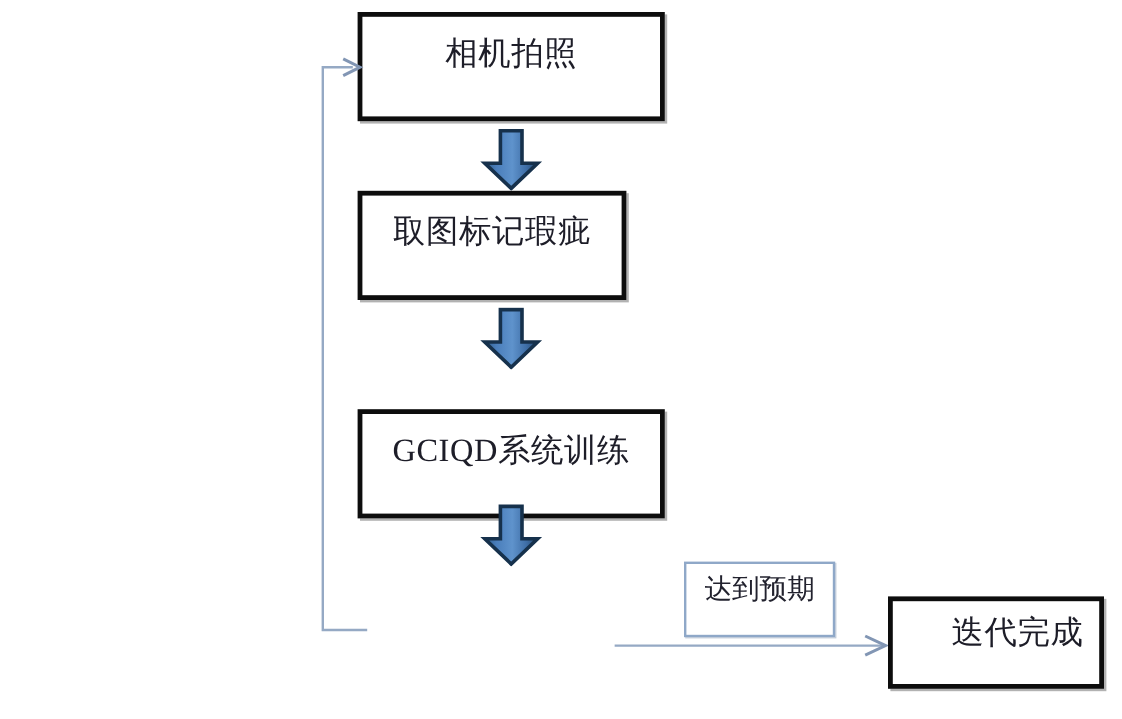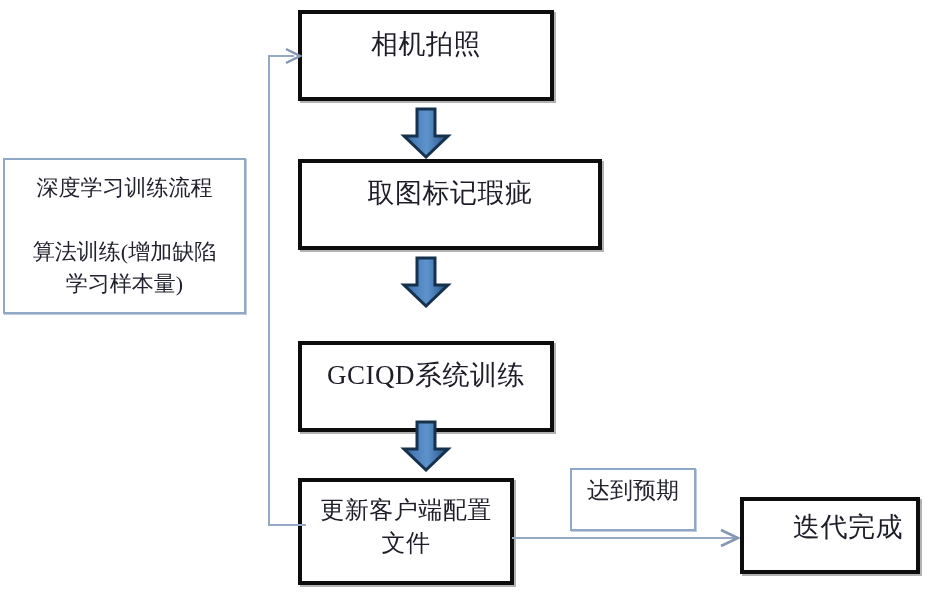--- a/index.html
+++ b/index.html
@@ -65,47 +65,41 @@
     position: absolute;
     background: transparent;
   }
   .conn-svg { display: block; }
 </style>
 </head>
 <body>
 
 <div id="canvas">
 
-  <div class="note-box" style="left:3px; top:158px; width:243px; height:156px; display:flex; align-items:center; justify-content:center;">
-    <span class="note-label" style="font-size:22px; line-height:32px;">深度学习训练流程
-
-算法训练(增加缺陷
-学习样本量)</span>
-  </div>
 
   <div class="proc-box" style="left:298px; top:10px; width:256px; height:91px; padding-top:14px;">
     <span class="proc-label">相机拍照</span>
   </div>
 
   <div class="block-arrow" style="left:400px; top:107px; width:52px; height:52px;">
     <svg width="52" height="52" viewBox="0 0 52 52" class="conn-svg">
       <defs>
         <linearGradient id="ga1" x1="0" y1="0" x2="1" y2="0">
           <stop offset="0%" stop-color="#2f5d8c"></stop>
           <stop offset="22%" stop-color="#4a7ebb"></stop>
           <stop offset="52%" stop-color="#5f93cc"></stop>
           <stop offset="78%" stop-color="#3f6fa8"></stop>
           <stop offset="100%" stop-color="#26496e"></stop>
         </linearGradient>
       </defs>
       <polygon points="17,2 35,2 35,29 48,29 26,50 4,29 17,29" fill="url(#ga1)" stroke="#16314c" stroke-width="3" stroke-linejoin="miter"></polygon>
     </svg>
   </div>
 
-  <div class="proc-box" style="left:298px; top:159px; width:304px; height:91px; padding-top:14px;">
+  <div class="proc-box" style="left:298px; top:159px; width:224px; height:91px; padding-top:14px;">
     <span class="proc-label">取图标记瑕疵</span>
   </div>
 
   <div class="block-arrow" style="left:400px; top:256px; width:52px; height:52px;">
     <svg width="52" height="52" viewBox="0 0 52 52" class="conn-svg">
       <defs>
         <linearGradient id="ga2" x1="0" y1="0" x2="1" y2="0">
           <stop offset="0%" stop-color="#2f5d8c"></stop>
           <stop offset="22%" stop-color="#4a7ebb"></stop>
           <stop offset="52%" stop-color="#5f93cc"></stop>
@@ -129,24 +123,20 @@
           <stop offset="22%" stop-color="#4a7ebb"></stop>
           <stop offset="52%" stop-color="#5f93cc"></stop>
           <stop offset="78%" stop-color="#3f6fa8"></stop>
           <stop offset="100%" stop-color="#26496e"></stop>
         </linearGradient>
       </defs>
       <polygon points="17,2 35,2 35,29 48,29 26,50 4,29 17,29" fill="url(#ga3)" stroke="#16314c" stroke-width="3" stroke-linejoin="miter"></polygon>
     </svg>
   </div>
 
-  <div class="proc-box" style="left:298px; top:478px; width:216px; height:107px; padding-top:12px;">
-    <span class="proc-label" style="font-size:24px; line-height:33px;">更新客户端配置
-文件</span>
-  </div>
 
   <div class="connector" style="left:260px; top:40px; width:48px; height:500px;">
     <svg width="48" height="500" viewBox="0 0 48 500" class="conn-svg">
       <polyline points="46,485 9,485 9,16 34,16" fill="none" stroke="#95a9c4" stroke-width="2"></polyline>
       <polyline points="26,9 40,16 26,23" fill="none" stroke="#8296b4" stroke-width="2.5" stroke-linecap="butt"></polyline>
     </svg>
   </div>
 
   <div class="note-box" style="left:570px; top:468px; width:126px; height:63px; display:flex; align-items:flex-start; justify-content:center; padding-top:7px;">
     <span class="note-label" style="font-size:23px; line-height:28px;">达到预期</span>

